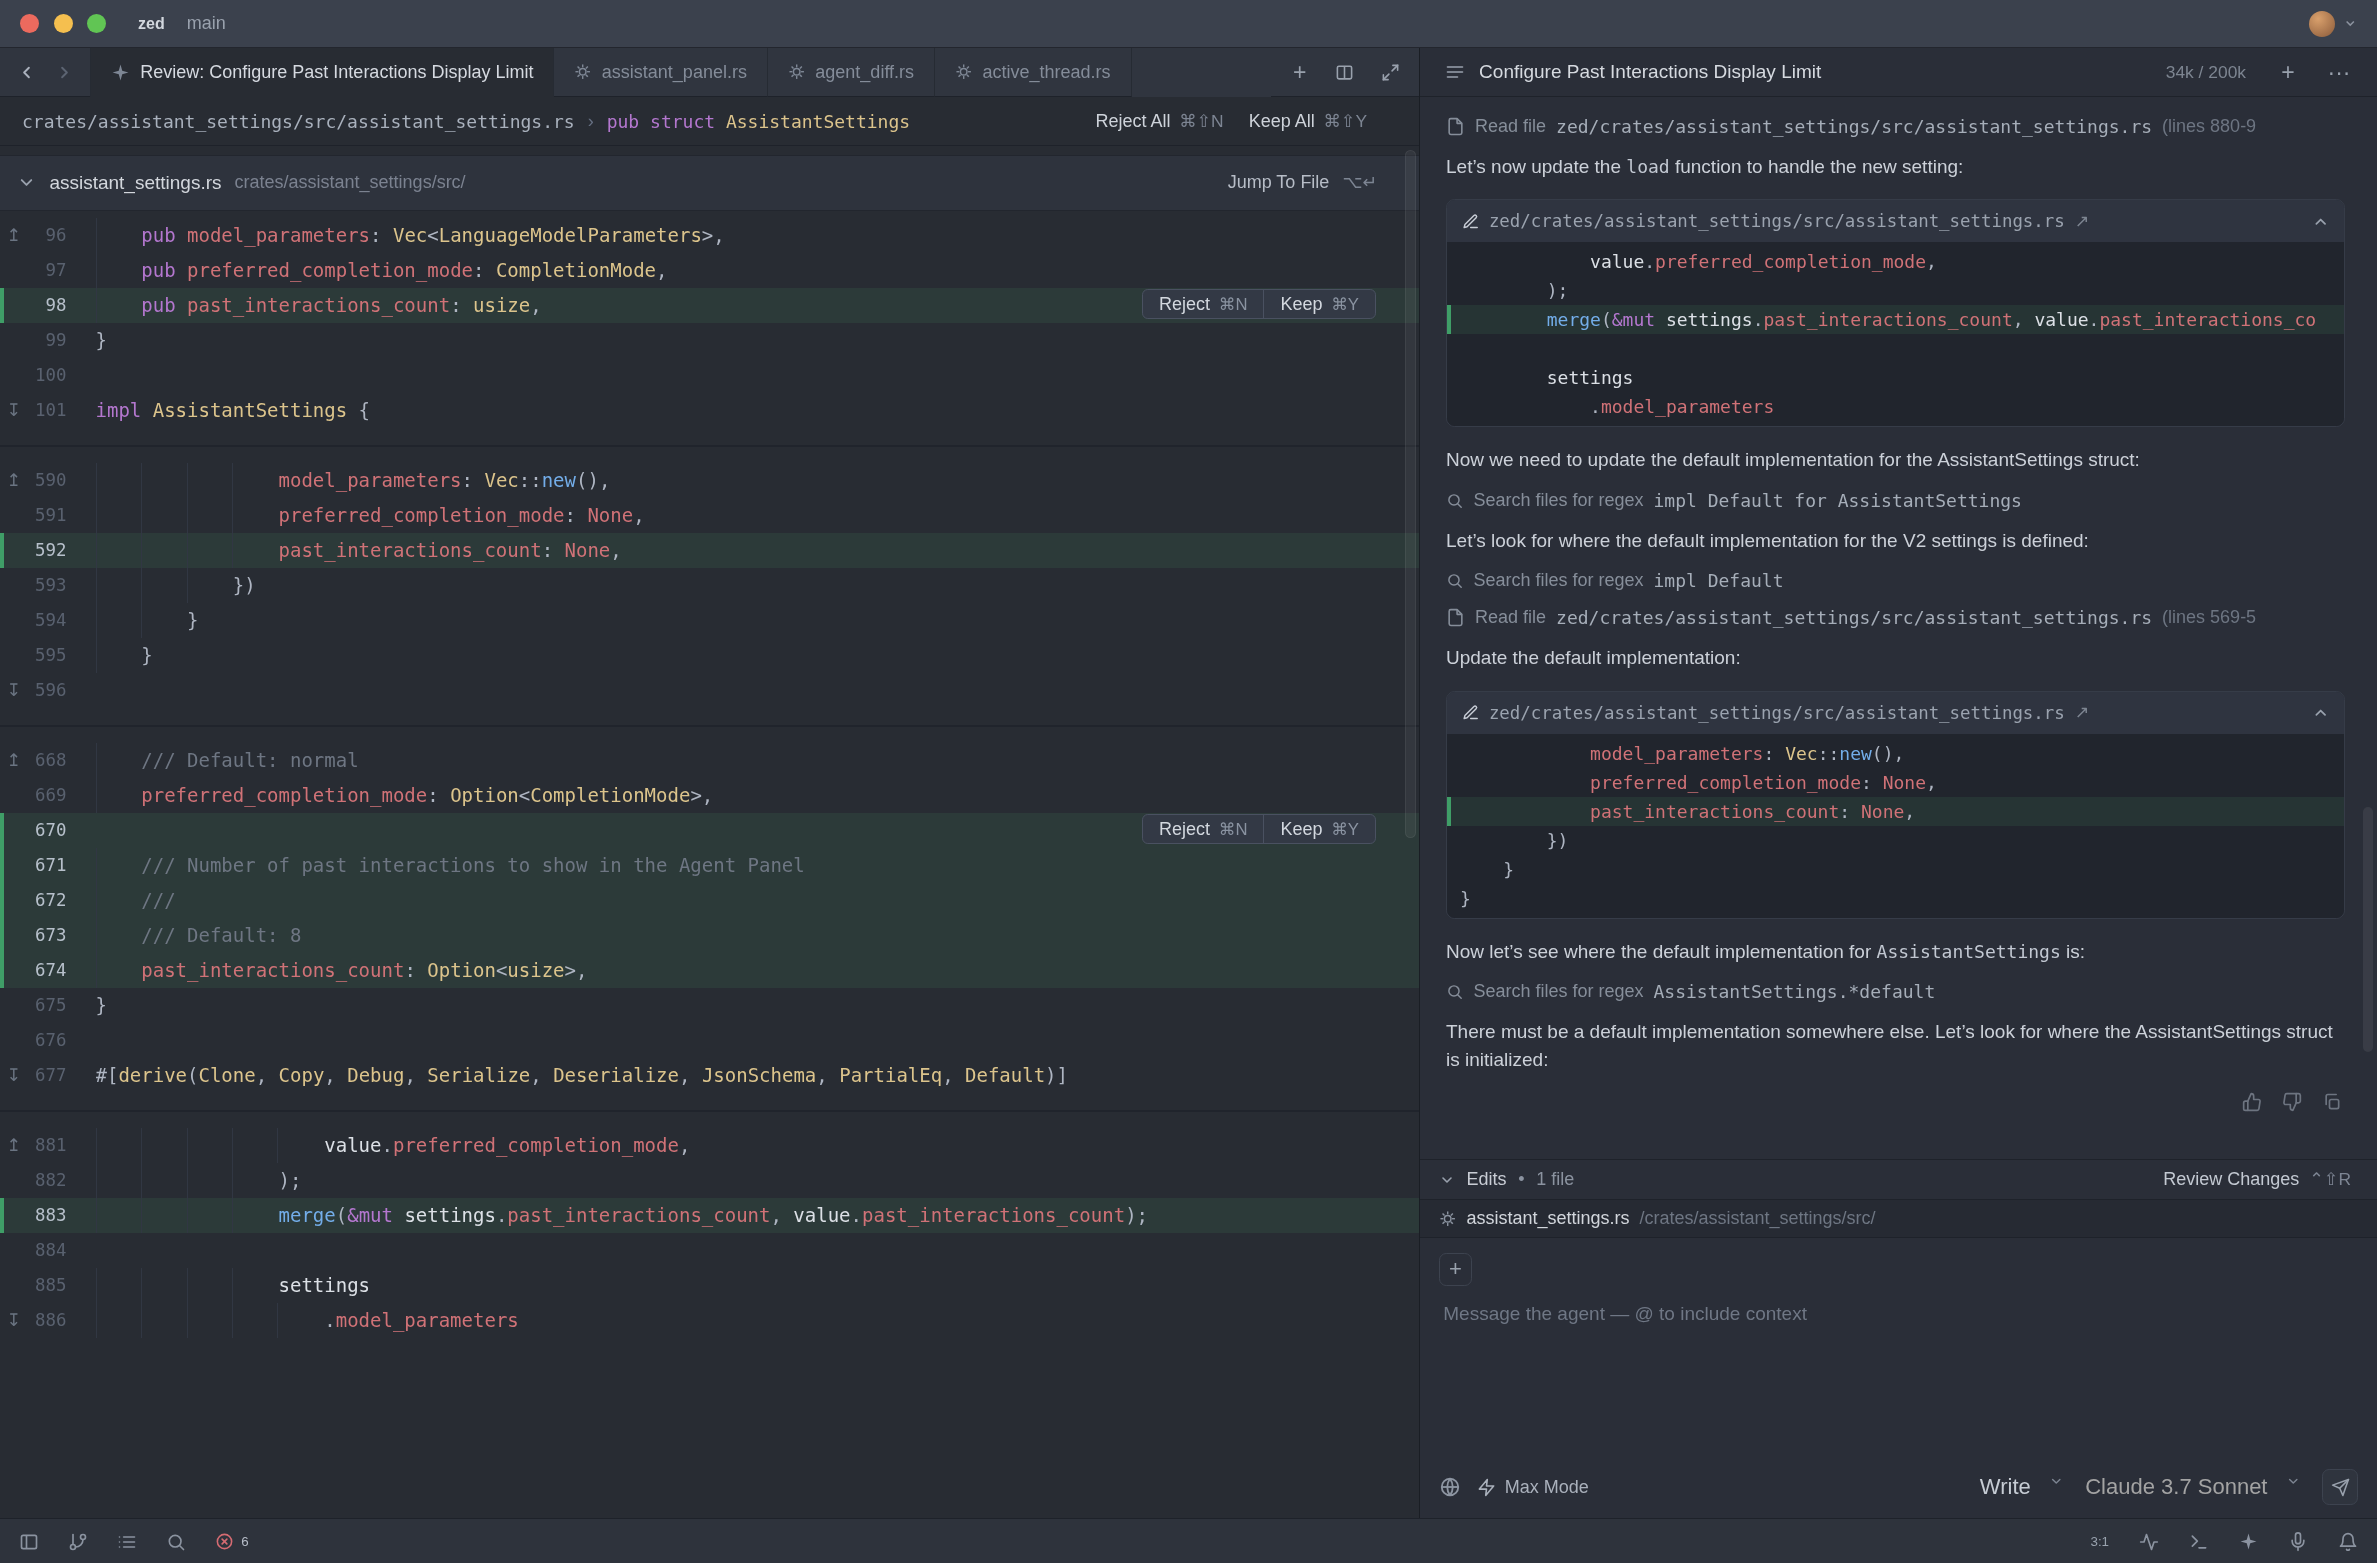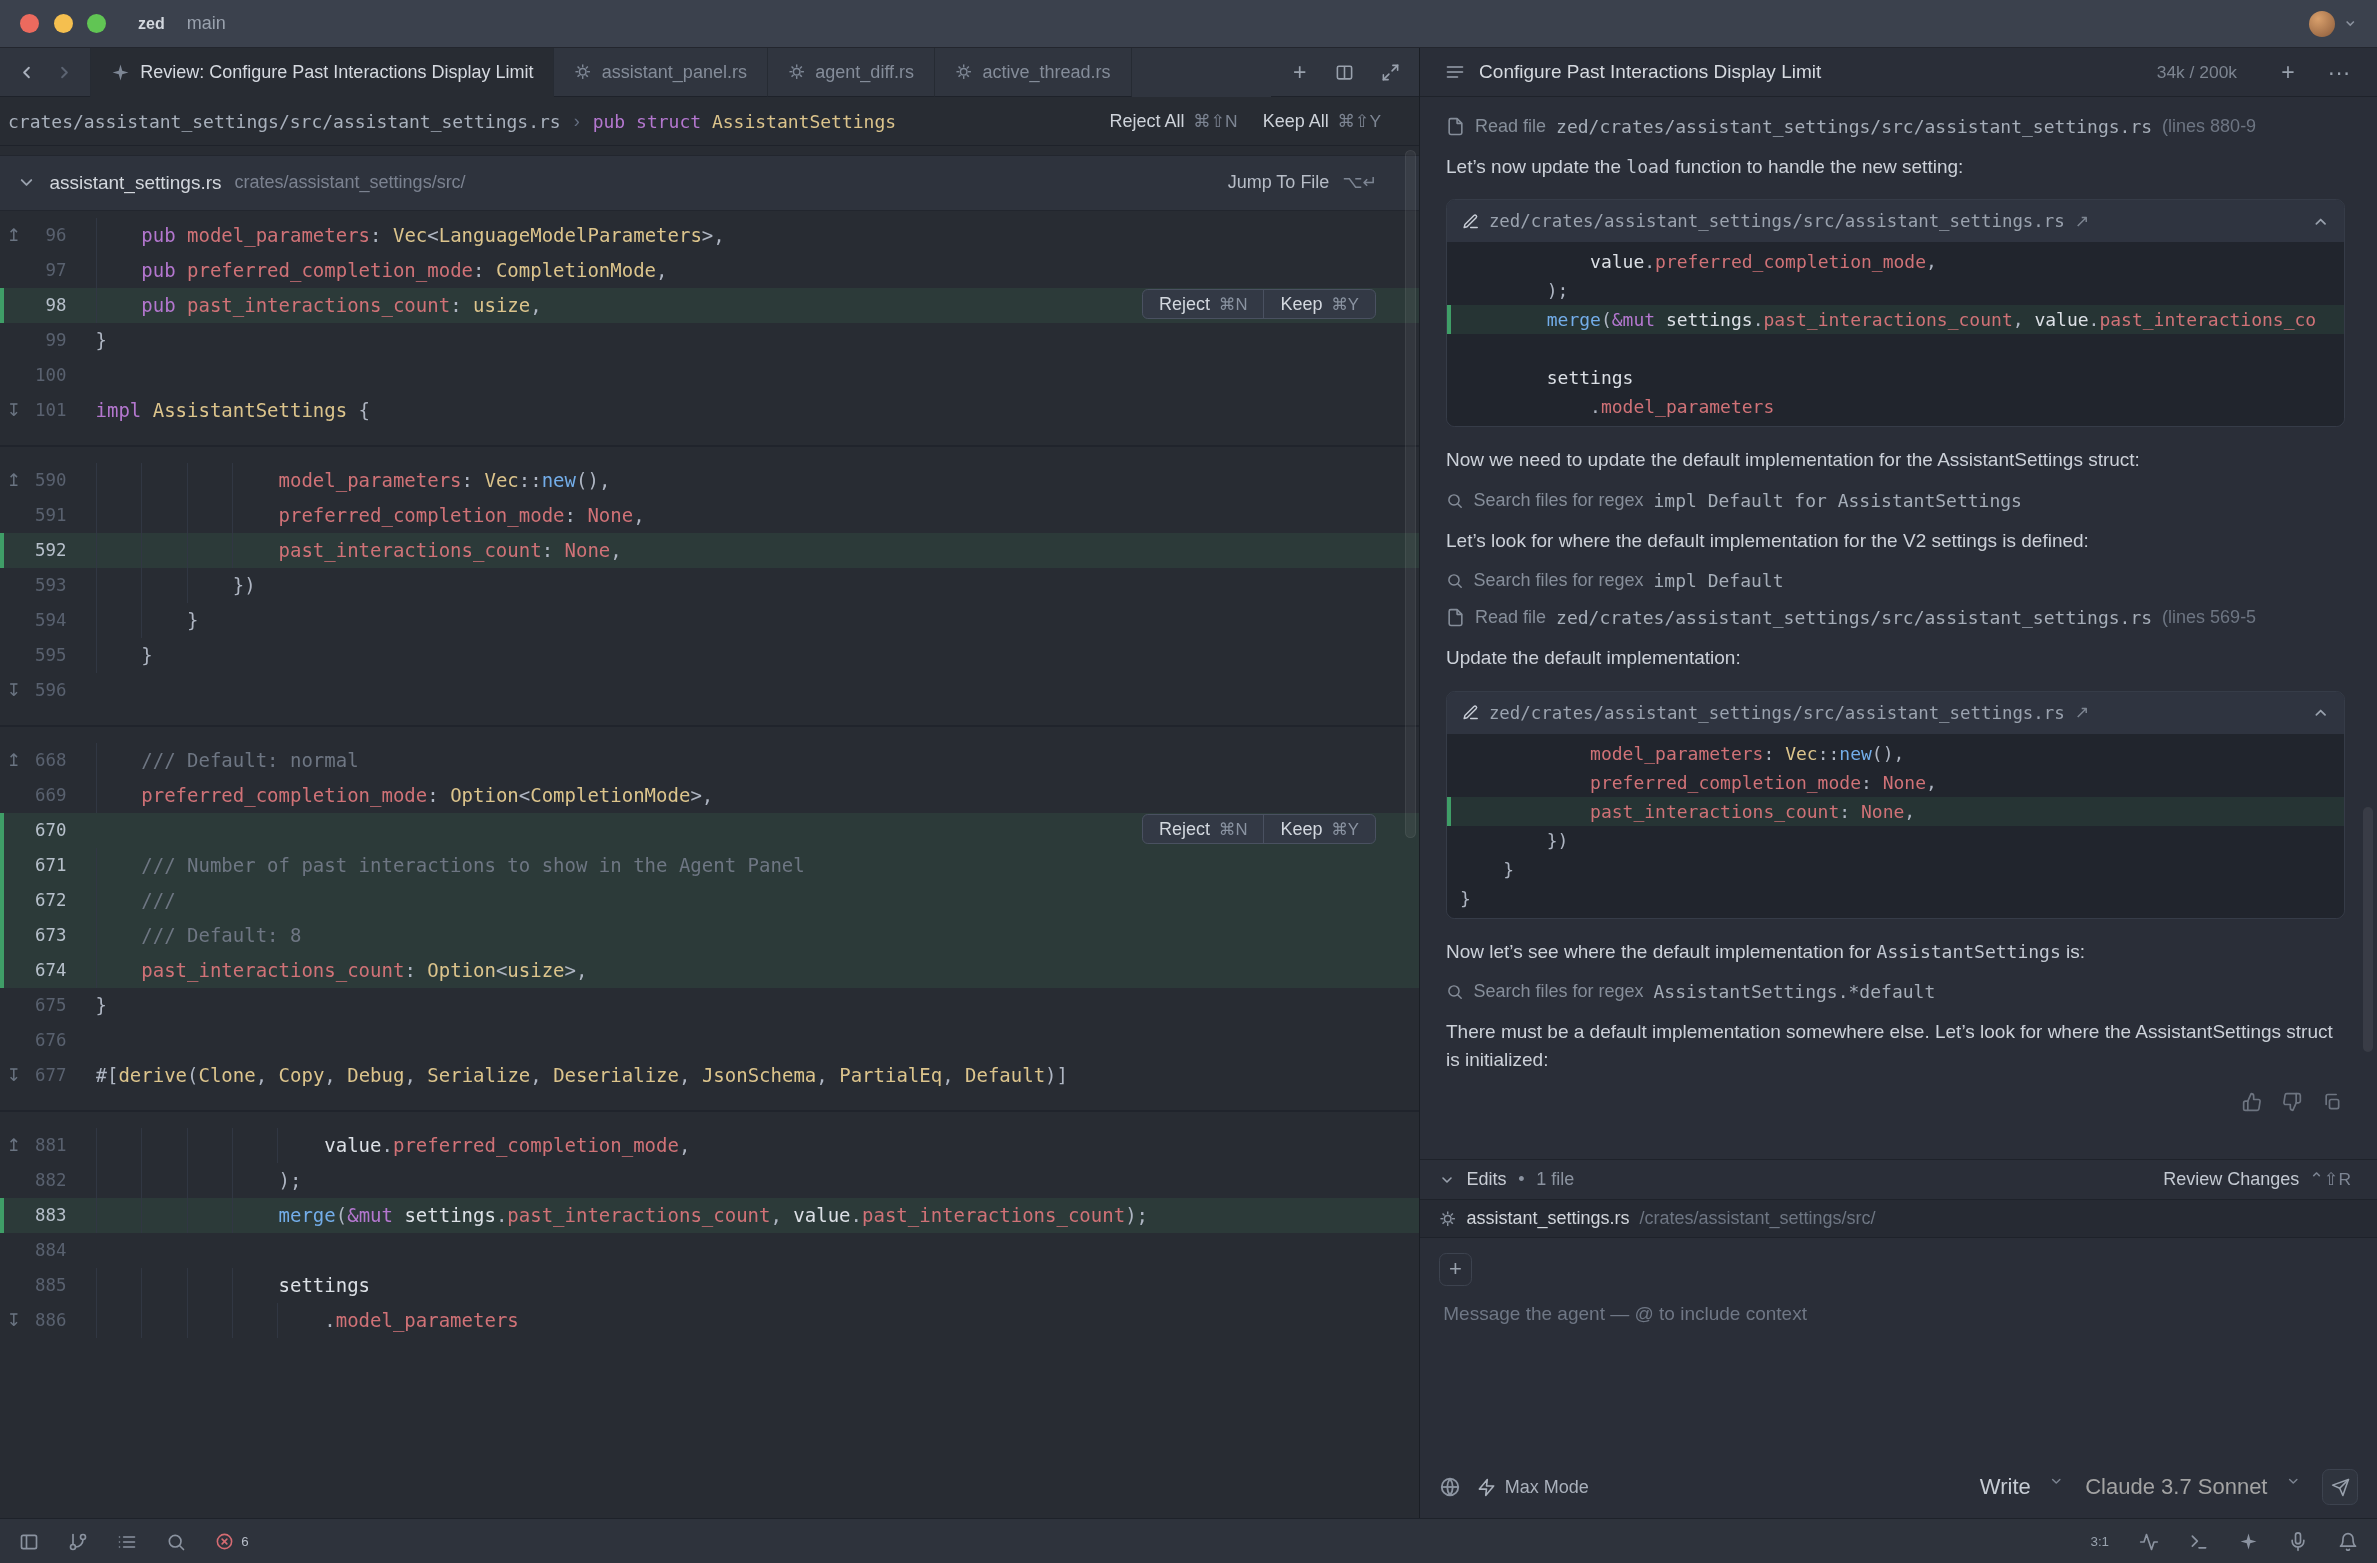--- a/index.html
+++ b/index.html
@@ -34,21 +34,21 @@
   .navbtn.fwd{color:#5c6472}
   .tab{display:flex;align-items:center;gap:10px;padding:0 20px;font-size:18px;color:#848c99;
        border-right:1.4px solid #262b33;border-bottom:1.4px solid #1e222a;background:transparent;white-space:nowrap}
   .tab.active{background:#282c33;color:#d6dae1;border-bottom-color:transparent;border-left:1.4px solid #262b33}
   .ticon{color:#7e8795;display:flex}
   .tab-extras{margin-left:auto;display:flex;align-items:center;gap:7.2px;padding:0 10px;border-bottom:1.4px solid #1e222a}
   .iconbtn{width:38px;height:38px;display:flex;align-items:center;justify-content:center;
            color:#99a1ad;background:none;border:none;border-radius:7.2px;font-size:23px;line-height:1}
 
   
-  .breadcrumb{height:49px;flex:none;display:flex;align-items:center;padding:0 8px;background:#282c33;
+  .breadcrumb{height:49px;flex:none;display:flex;align-items:center;padding:0 22px;background:#282c33;
               border-bottom:1.4px solid #1e222a;font-size:18px}
   .bc-mono{font-family:"DejaVu Sans Mono",monospace;font-size:18px}
   .bc-path{color:#a9b1bd}
   .bc-sep{color:#667083;margin:0 13px}
   .bc-actions{margin-left:auto;display:flex;gap:25px;margin-right:30px}
   .bc-act{display:flex;gap:8.7px;align-items:center;font-size:18px;color:#ced3da;background:none;border:none}
   .key{color:#7d8593;font-size:17.4px}
 
   
   .editor{flex:1;position:relative;background:#282c33;overflow:hidden}
@@ -89,21 +89,21 @@
   .tok-var{color:#dce0e6}
   .tok-cmt{color:#6e7683}
   .tok-pln{color:#c7ccd5}
 
   
   .panel-header{height:49px;flex:none;display:flex;align-items:center;gap:14.5px;padding:0 19px 0 24.6px;
                 border-bottom:1.4px solid #1e222a}
   .ph-icon{color:#99a1ad}
   .ph-title{font-size:19px;color:#d6dae0;white-space:nowrap}
   .ph-right{margin-left:auto;display:flex;align-items:center;gap:13px}
-  .ph-tokens{font-size:17.4px;color:#7d8591;margin-right:19px}
+  .ph-tokens{font-size:17.4px;color:#7d8591;margin-right:10px}
   .panel-scroll{flex:1;overflow:hidden;position:relative;padding:2.9px 32px 0 26px}
   .tool-row{display:flex;align-items:center;gap:10px;font-size:18px;color:#868e9a;margin:16px 0;
             white-space:nowrap;overflow:hidden}
   .mono{font-family:"DejaVu Sans Mono",monospace;font-size:18px;color:#a6aeb9}
   .dim{color:#6d7582}
   .p-text{font-size:19px;line-height:27.5px;color:#ccd1d9;margin:16px 0}
   .p-text .mono{color:#c2c8d2}
   .codeblock{border:1.4px solid #363c48;border-radius:8.7px;margin:19px 0;overflow:hidden}
   .cb-header{height:42px;background:#2f3440;display:flex;align-items:center;gap:10px;padding:0 14.5px}
   .cb-path{font-family:"DejaVu Sans Mono",monospace;color:#9ba3af;font-size:17.4px;white-space:nowrap;overflow:hidden}

